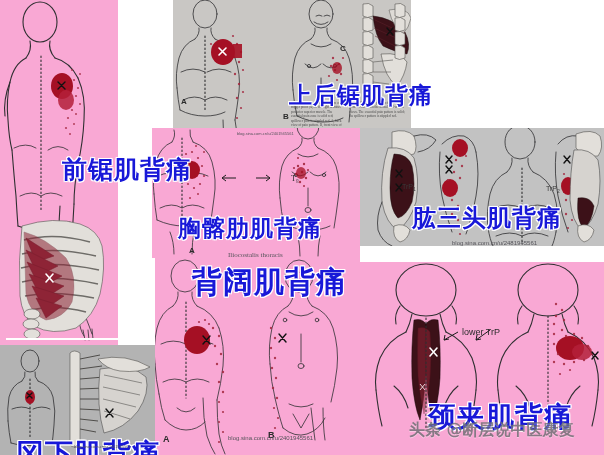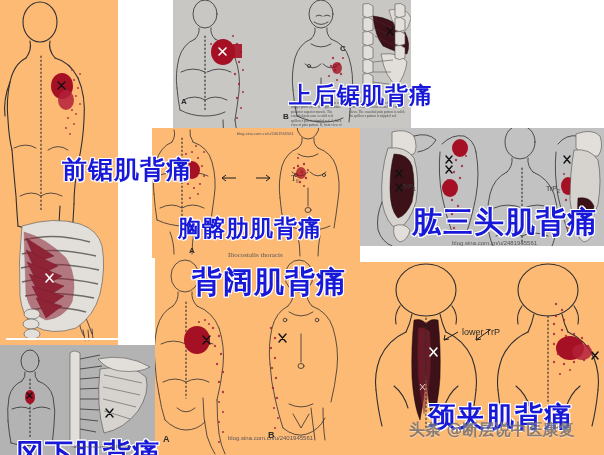--- a/index.html
+++ b/index.html
@@ -8,21 +8,21 @@
   #stage{
     position:relative;
     width:604px;height:455px;
     background:#ffffff;
     overflow:hidden;
   }
 
   
   .panel{
     position:absolute;
-    background:#fdba74;
+    background:#f9a8d4;
     overflow:hidden;
   }
   .panel.light{background:#c2c2c2;}
   .panel.dark{background:#b3b3b3;}
   .panel.paper{background:#c9c7c4;}
 
   
   .hrule{position:absolute;background:#ffffff;}
 
   
@@ -634,21 +634,21 @@
         <path d="M132 68 L118 78 M118 78 l5 -1 M118 78 l1 -5"></path>
       </g>
     </svg>
     <div class="ann" style="left:104px;top:65px;font-size:9px;font-family:'Liberation Sans',sans-serif;color:#2b2b2b;">lower TrP</div>
   </div>
 
   <div class="cap" style="left:14px;top:153px;font-size:25px;margin-left:48px;">前锯肌背痛</div>
   <div class="cap" style="left:178px;top:213px;font-size:23px;">胸髂肋肌背痛</div>
   <div class="cap" style="left:289px;top:80px;font-size:23px;">上后锯肌背痛</div>
   <div class="cap" style="left:192px;top:262px;font-size:30px;">背阔肌背痛</div>
-  <div class="cap" style="left:412px;top:202px;font-size:30px;text-align:center;">肱三头肌背痛</div>
+  <div class="cap" style="left:412px;top:202px;font-size:24px;text-align:center;">肱三头肌背痛</div>
   <div class="cap" style="left:16px;top:435px;font-size:28px;">冈下肌背痛</div>
   <div class="cap" style="left:428px;top:398px;font-size:28px;">颈夹肌背痛</div>
 
   <div class="ann fig" style="left:181px;top:97px;font-size:8px;">A</div>
   <div class="ann fig" style="left:283px;top:112px;font-size:8px;">B</div>
   <div class="ann fig" style="left:340px;top:44px;font-size:8px;">C</div>
   <div class="ann fig" style="left:189px;top:246px;font-size:8px;">A</div>
   <div class="ann fig" style="left:163px;top:434px;font-size:9px;">A</div>
   <div class="ann fig" style="left:268px;top:430px;font-size:9px;">B</div>
 

